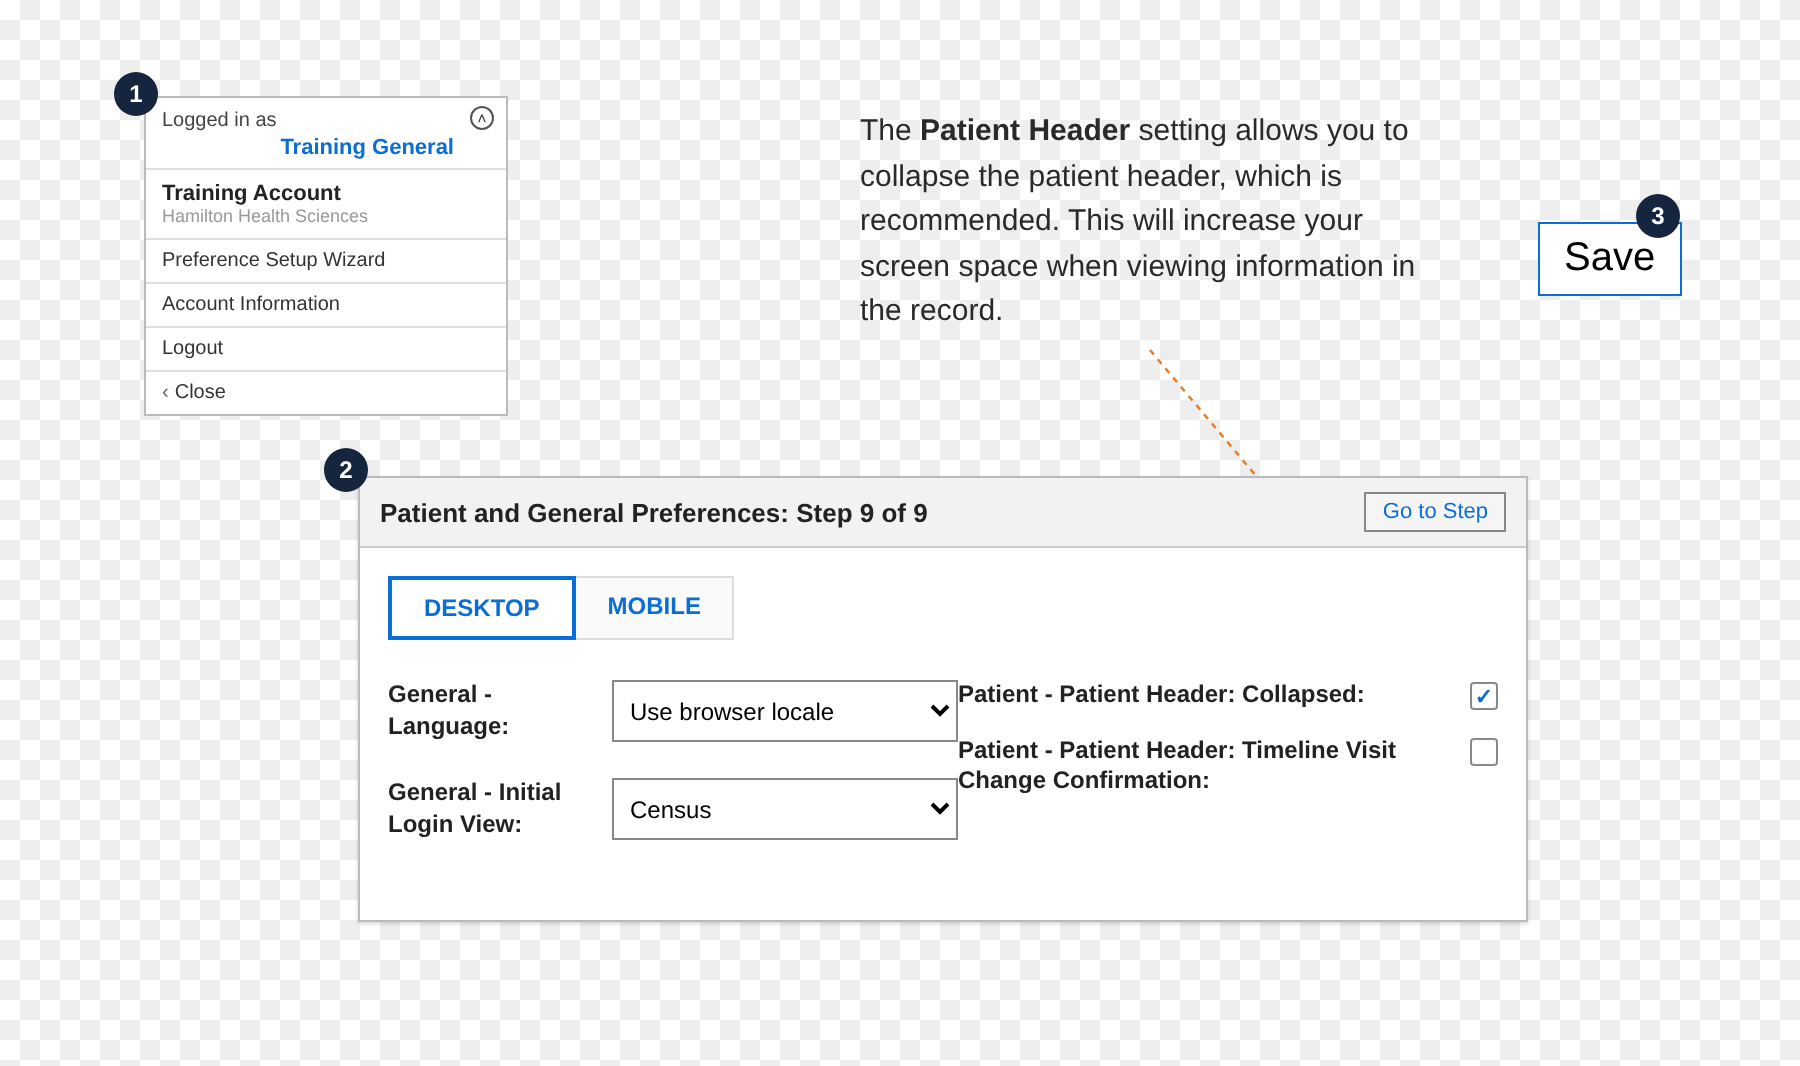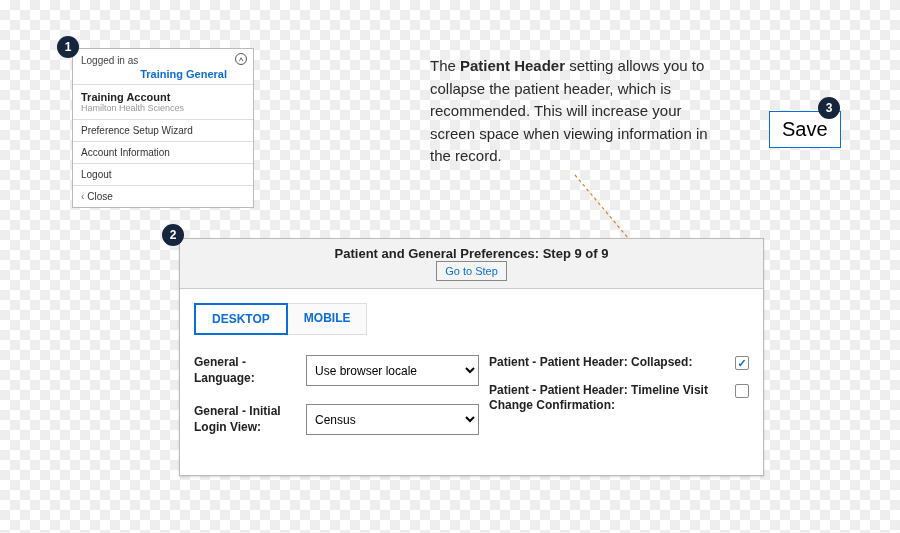--- a/index.html
+++ b/index.html
@@ -113,21 +113,20 @@
     border: 1px solid #bbb;
     box-shadow: 0 1px 2px rgba(0,0,0,.15);
   }
   .prefs-header {
     background: #f2f2f2;
     border-bottom: 1px solid #ccc;
     padding: 7px 10px;
     display: flex;
     align-items: center;
     justify-content: space-between;
-    flex-direction: column;
   }
   .prefs-title { font-size: 13px; font-weight: bold; color: #222; }
   .step-btn {
     font-size: 11px;
     padding: 3px 8px;
     background: #f5f5f5;
     border: 1px solid #888;
     color: #0b6dd6;
     cursor: pointer;
   }
@@ -150,21 +149,21 @@
   }
   .tab.inactive {
     border: 1px solid #ddd;
     border-left: none;
     background: #fafafa;
     color: #0b6dd6;
   }
   .prefs-body {
     padding: 20px 14px 22px 14px;
     display: flex;
-    gap: 10px;
+    gap: 0;
   }
   .left-col { width: 285px; }
   .right-col { flex: 1; }
   .field-row {
     display: flex;
     align-items: flex-start;
     margin-bottom: 18px;
     font-size: 12px;
   }
   .field-label {

